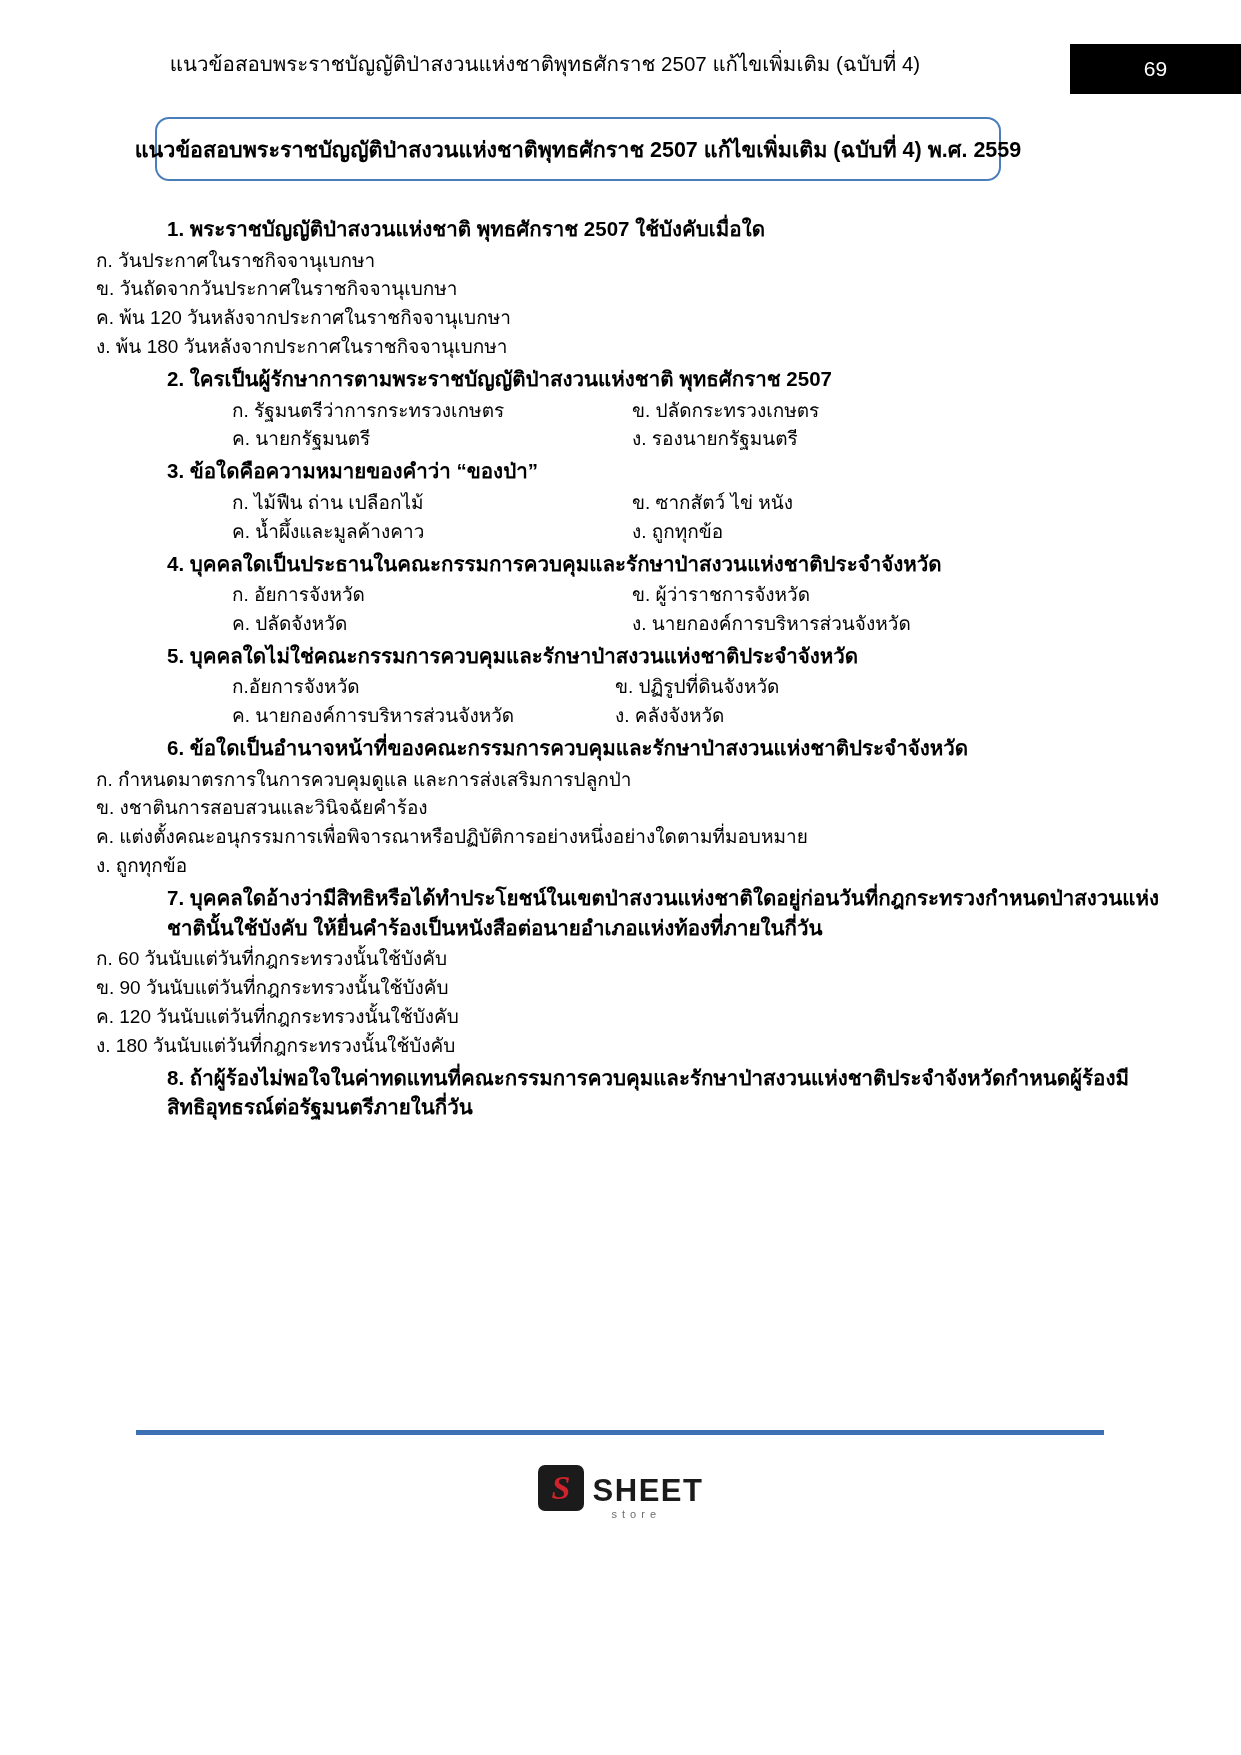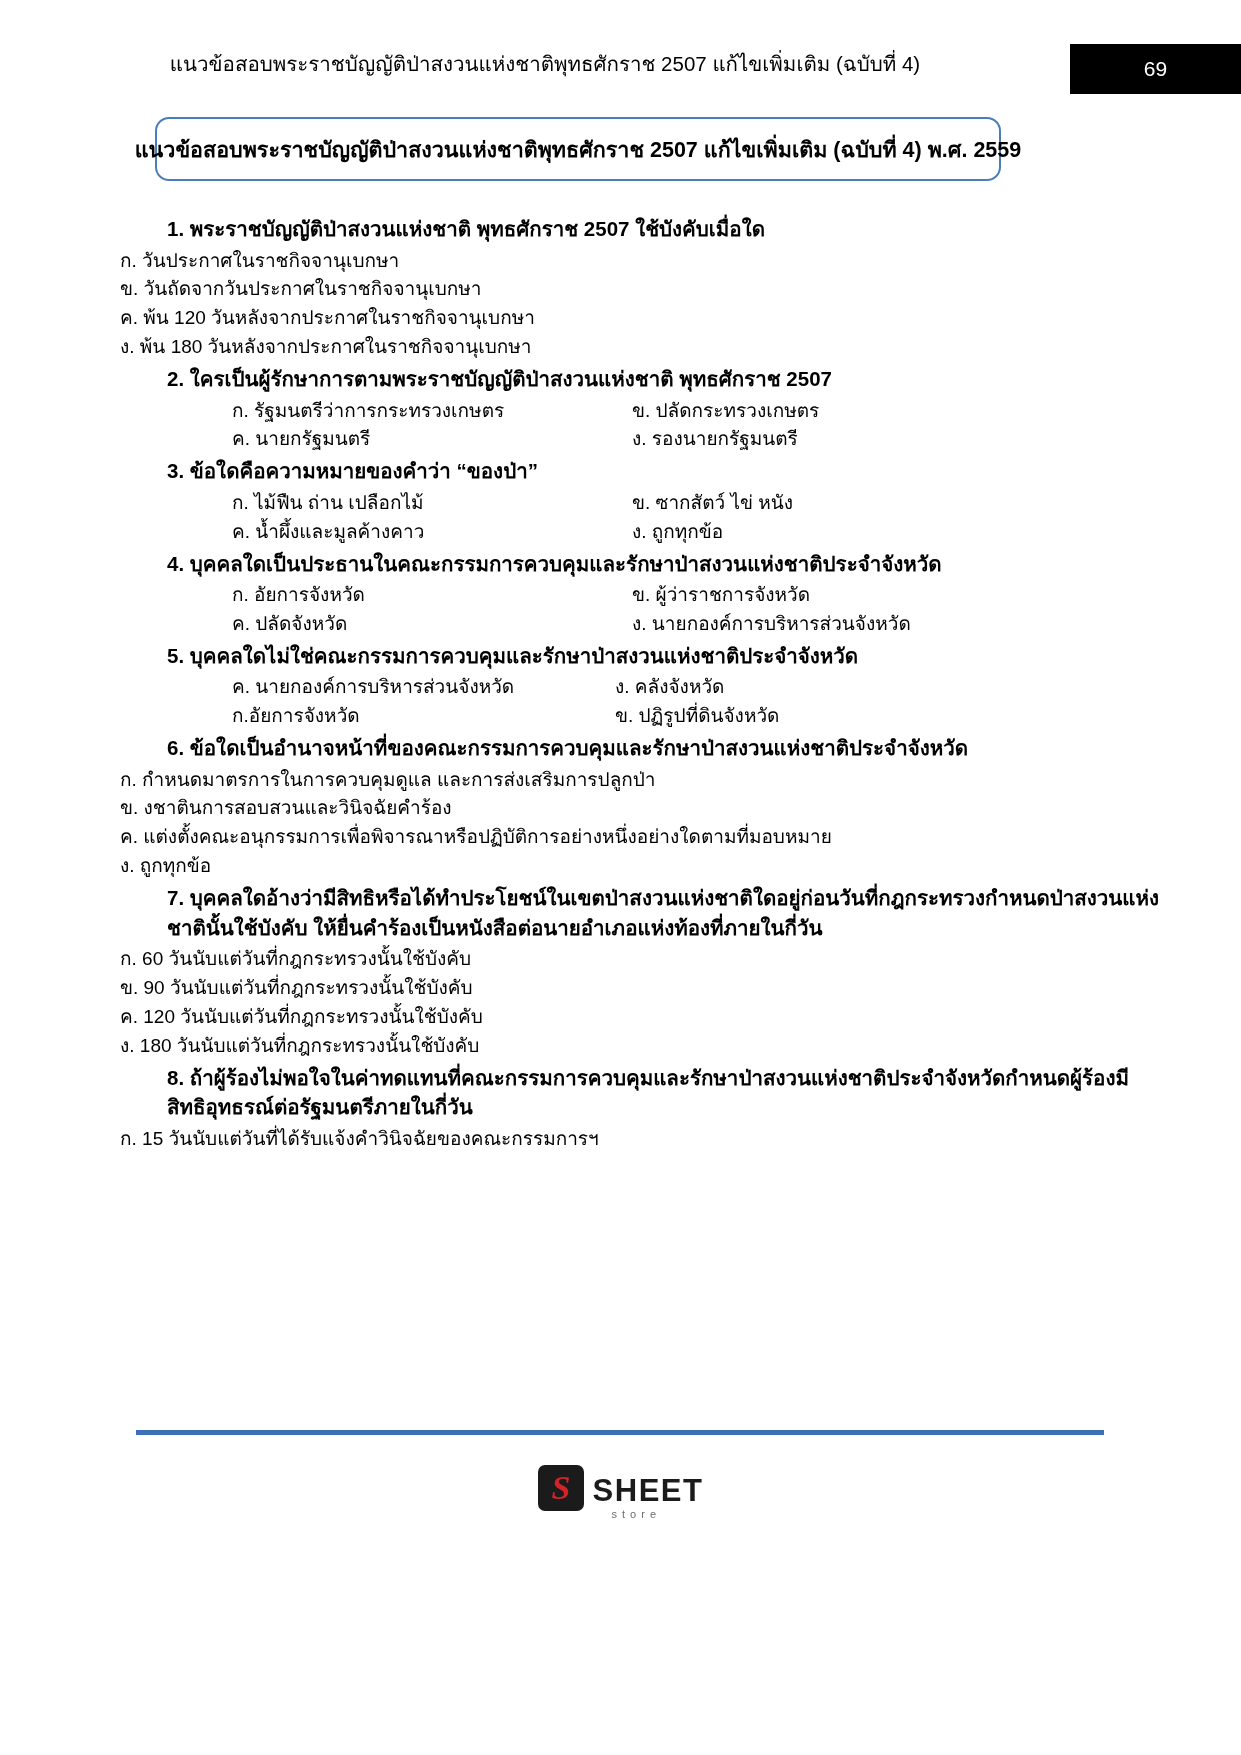--- a/index.html
+++ b/index.html
@@ -67,21 +67,21 @@
     padding:0 170px 0 167px;
   }
   .q-stem.wide{padding-right:74px;}
 
   .opts{
     margin:0;padding:0;
   }
   .opt-line{
     font-size:19px;
     line-height:1.52;
-    padding-left:120px;
+    padding-left:96px;
     white-space:nowrap;
   }
   .opt-row{
     display:flex;
     font-size:19px;
     line-height:1.52;
     padding-left:232px;
   }
   .opt-row .col-a{width:400px;flex:0 0 400px;white-space:nowrap;}
   .opt-row .col-b{white-space:nowrap;}
@@ -191,26 +191,26 @@
           <span class="col-a">ค.  ปลัดจังหวัด</span>
           <span class="col-b">ง. นายกองค์การบริหารส่วนจังหวัด</span>
         </div>
       </div>
       <div class="spacer-xs"></div>
     </div>
     <div class="q-block">
       <div class="q-stem">5. บุคคลใดไม่ใช่คณะกรรมการควบคุมและรักษาป่าสงวนแห่งชาติประจำจังหวัด</div>
       <div class="opts">
         <div class="opt-row q5">
+          <span class="col-a">ก.อัยการจังหวัด</span>
+          <span class="col-b">ข. ปฏิรูปที่ดินจังหวัด</span>
+        </div>
+        <div class="opt-row q5">
           <span class="col-a">ค.  นายกองค์การบริหารส่วนจังหวัด</span>
           <span class="col-b">ง.  คลังจังหวัด</span>
-        </div>
-        <div class="opt-row q5">
-          <span class="col-a">ก.อัยการจังหวัด</span>
-          <span class="col-b">ข. ปฏิรูปที่ดินจังหวัด</span>
         </div>
       </div>
       <div class="spacer-xs"></div>
     </div>
     <div class="q-block">
       <div class="q-stem wide">6. ข้อใดเป็นอำนาจหน้าที่ของคณะกรรมการควบคุมและรักษาป่าสงวนแห่งชาติประจำจังหวัด</div>
       <div class="opts">
         <div class="opt-line">ก. กำหนดมาตรการในการควบคุมดูแล และการส่งเสริมการปลูกป่า</div>
         <div class="opt-line">ข. งชาตินการสอบสวนและวินิจฉัยคำร้อง</div>
         <div class="opt-line">ค. แต่งตั้งคณะอนุกรรมการเพื่อพิจารณาหรือปฏิบัติการอย่างหนึ่งอย่างใดตามที่มอบหมาย</div>
@@ -223,23 +223,20 @@
       <div class="opts">
         <div class="opt-line">ก. 60 วันนับแต่วันที่กฎกระทรวงนั้นใช้บังคับ</div>
         <div class="opt-line">ข. 90 วันนับแต่วันที่กฎกระทรวงนั้นใช้บังคับ</div>
         <div class="opt-line">ค. 120 วันนับแต่วันที่กฎกระทรวงนั้นใช้บังคับ</div>
         <div class="opt-line">ง. 180 วันนับแต่วันที่กฎกระทรวงนั้นใช้บังคับ</div>
       </div>
       <div class="spacer-xs"></div>
     </div>
     <div class="q-block">
       <div class="q-stem wide">8. ถ้าผู้ร้องไม่พอใจในค่าทดแทนที่คณะกรรมการควบคุมและรักษาป่าสงวนแห่งชาติประจำจังหวัดกำหนดผู้ร้องมีสิทธิอุทธรณ์ต่อรัฐมนตรีภายในกี่วัน</div>
-      <div class="opts">
-        <div class="opt-line">ก. 15 วันนับแต่วันที่ได้รับแจ้งคำวินิจฉัยของคณะกรรมการฯ</div>
-      </div>
       <div class="spacer-xs"></div>
     </div>
   </div>
 
 <div class="footer-rule"></div>
 <div class="footer-logo">
   <div class="logo-mark">
     <span class="s-glyph">S</span>
   </div>
   <div class="logo-wordmark">

